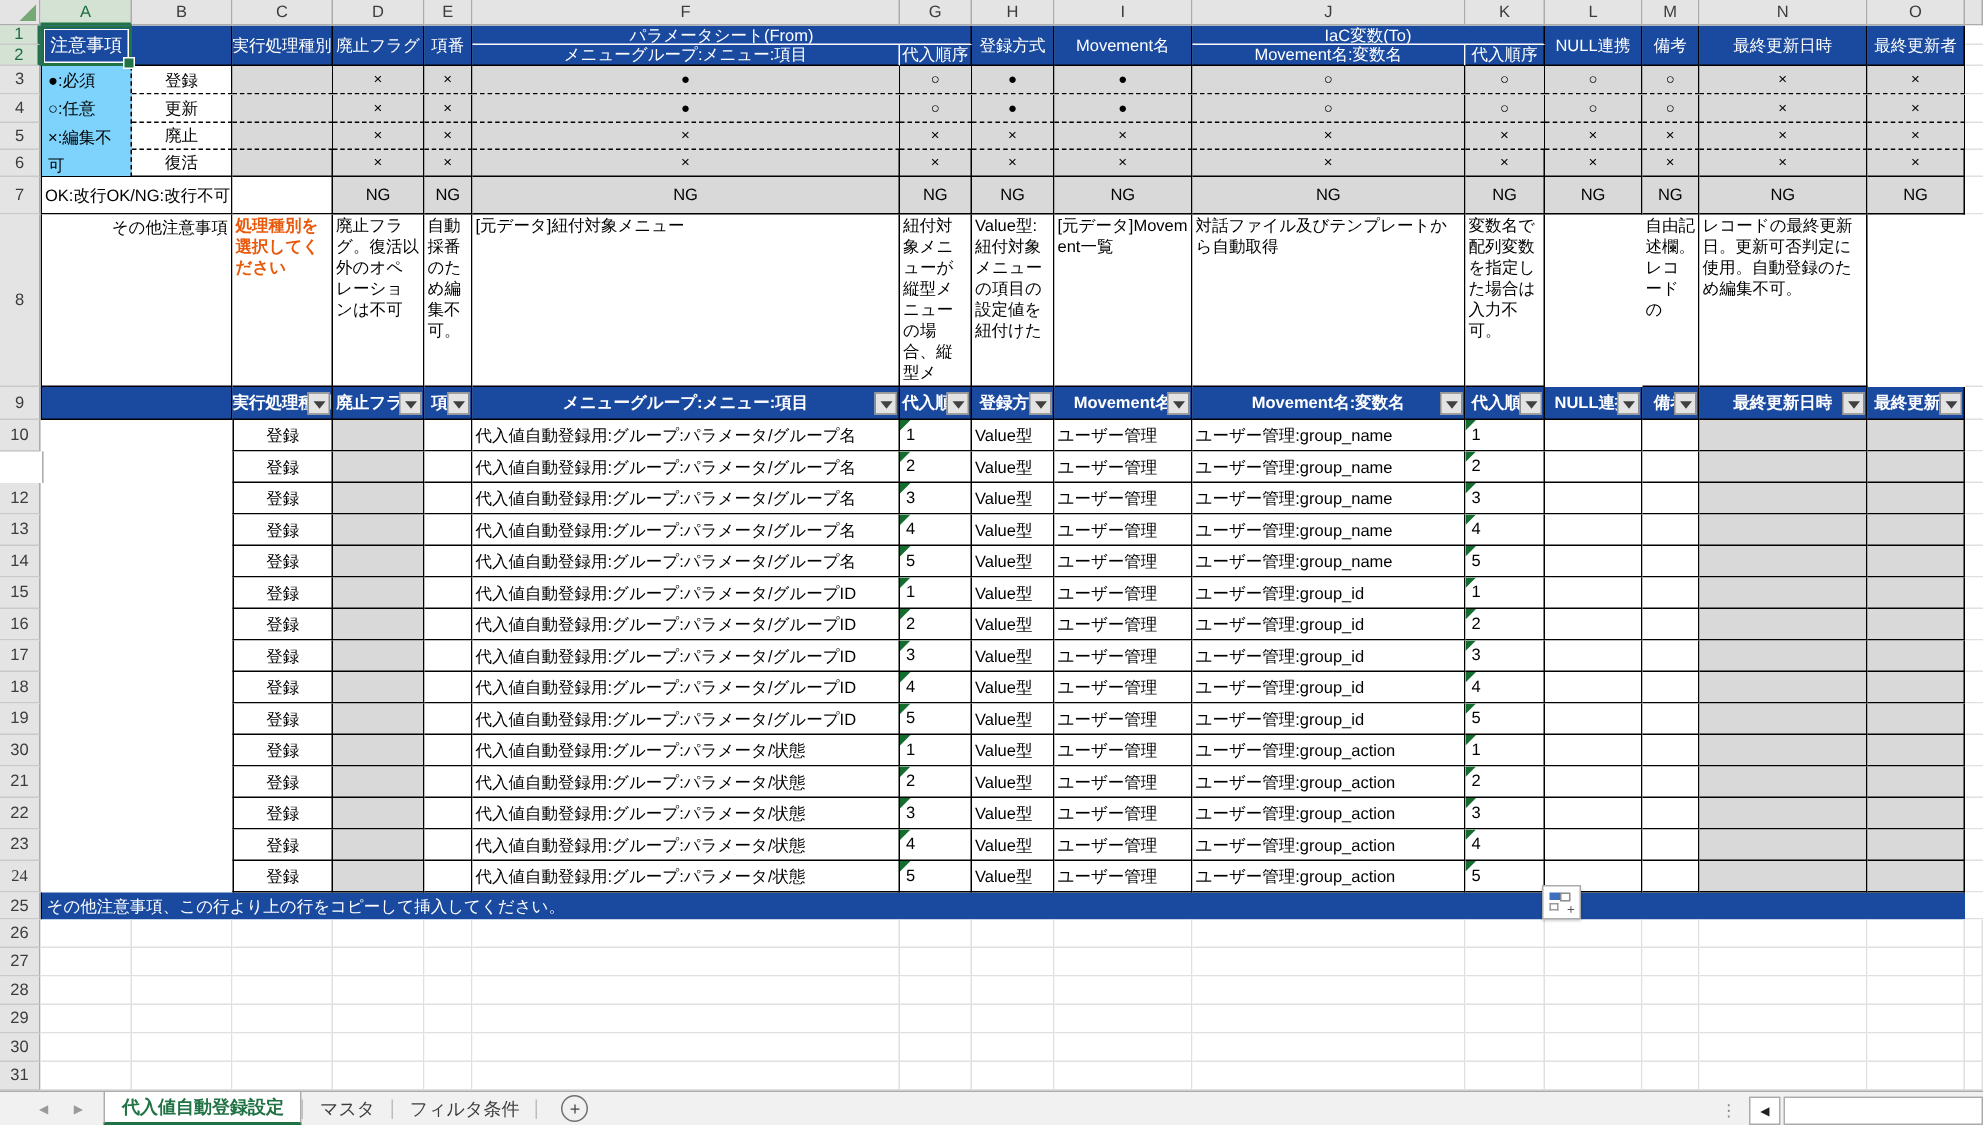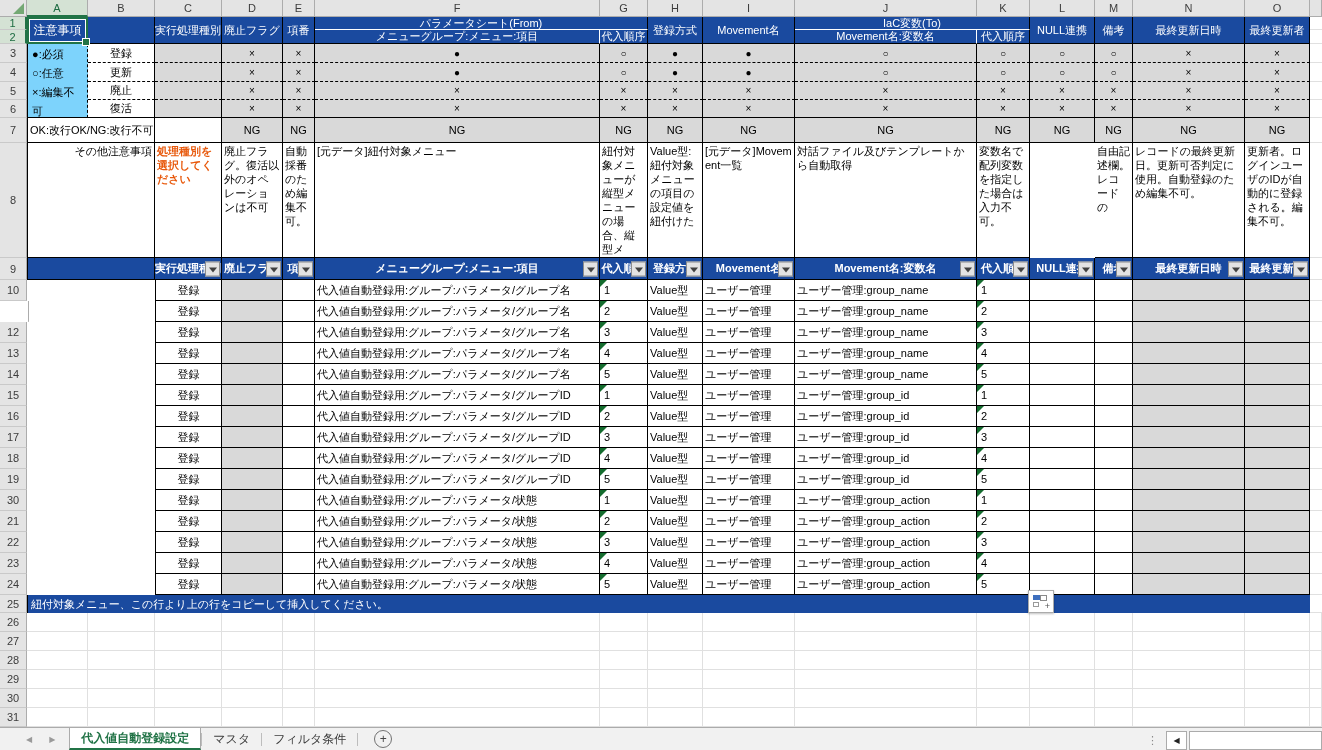--- a/index.html
+++ b/index.html
@@ -109,24 +109,23 @@
     <div class="c notecell" style="grid-area:9/5/10/6">廃止フラグ。復活以外のオペレーションは不可</div>
     <div class="c notecell" style="grid-area:9/6/10/7">自動採番のため編集不可。</div>
     <div class="c notecell" style="grid-area:9/7/10/8">[元データ]紐付対象メニュー</div>
     <div class="c notecell" style="grid-area:9/8/10/9">紐付対象メニューが縦型メニューの場合、縦型メ</div>
     <div class="c notecell" style="grid-area:9/9/10/10">Value型:紐付対象メニューの項目の設定値を紐付けた</div>
     <div class="c notecell" style="grid-area:9/10/10/11">[元データ]Movement一覧</div>
     <div class="c notecell" style="grid-area:9/11/10/12">対話ファイル及びテンプレートから自動取得</div>
     <div class="c notecell" style="grid-area:9/12/10/13">変数名で配列変数を指定した場合は入力不可。</div>
     <div class="c notecell" style="grid-area:9/14/10/15">自由記述欄。レコードの</div>
     <div class="c notecell" style="grid-area:9/15/10/16">レコードの最終更新日。更新可否判定に使用。自動登録のため編集不可。</div>
-    <div class="c notecell" style="grid-area:9/16/10/17">更新者。ログインユーザのIDが自動的に登録される。編集不可。</div>
 
     <div class="c bluefill" style="grid-area:10/2/11/4"></div>
-    <div class="c bar25" style="grid-area:26/2/27/17">紐付対象メニュー、この行より上の行をコピーして挿入してください。</div>
+    <div class="c bar25" style="grid-area:26/2/27/17">その他注意事項、この行より上の行をコピーして挿入してください。</div>
 
     <div class="insbtn">
       <span class="ins-sq-blue"></span>
       <span class="ins-sq-outline"></span>
       <span class="ins-dash"></span>
       <span class="ins-plus">+</span>
     </div>
   <div class="c selall" style="grid-area: 1 / 1 / 2 / 2;"></div>
       <div class="c colhdr selhdr" style="grid-area: 1 / 2 / 2 / 3;">A</div>
       <div class="c colhdr" style="grid-area: 1 / 3 / 2 / 4;">B</div>
@@ -160,21 +159,21 @@
       <div class="c rownum" style="grid-area: 15 / 1 / 16 / 2;">14</div>
       <div class="c rownum" style="grid-area: 16 / 1 / 17 / 2;">15</div>
       <div class="c rownum" style="grid-area: 17 / 1 / 18 / 2;">16</div>
       <div class="c rownum" style="grid-area: 18 / 1 / 19 / 2; text-align: right;">17</div>
       <div class="c rownum" style="grid-area: 19 / 1 / 20 / 2;">18</div>
       <div class="c rownum" style="grid-area: 20 / 1 / 21 / 2;">19</div>
       <div class="c rownum" style="grid-area: 21 / 1 / 22 / 2;">30</div>
       <div class="c rownum" style="grid-area: 22 / 1 / 23 / 2;">21</div>
       <div class="c rownum" style="grid-area: 23 / 1 / 24 / 2;">22</div>
       <div class="c rownum" style="grid-area: 24 / 1 / 25 / 2;">23</div>
-      <div class="c rownum" style="grid-area: 25 / 1 / 26 / 2;">24</div>
+      <div class="c rownum" style="grid-area: 25 / 1 / 26 / 2; font-family: Liberation Serif, serif;">24</div>
       <div class="c rownum" style="grid-area: 26 / 1 / 27 / 2;">25</div>
       <div class="c rownum" style="grid-area: 27 / 1 / 28 / 2;">26</div>
       <div class="c rownum" style="grid-area: 28 / 1 / 29 / 2;">27</div>
       <div class="c rownum" style="grid-area: 29 / 1 / 30 / 2;">28</div>
       <div class="c rownum" style="grid-area: 30 / 1 / 31 / 2;">29</div>
       <div class="c rownum" style="grid-area: 31 / 1 / 32 / 2;">30</div>
       <div class="c rownum" style="grid-area: 32 / 1 / 33 / 2;">31</div>
       <div class="c gutter" style="grid-area: 2 / 17 / 3 / 18;"></div>
       <div class="c gutter" style="grid-area: 3 / 17 / 4 / 18;"></div>
       <div class="c gutter" style="grid-area: 4 / 17 / 5 / 18;"></div>

